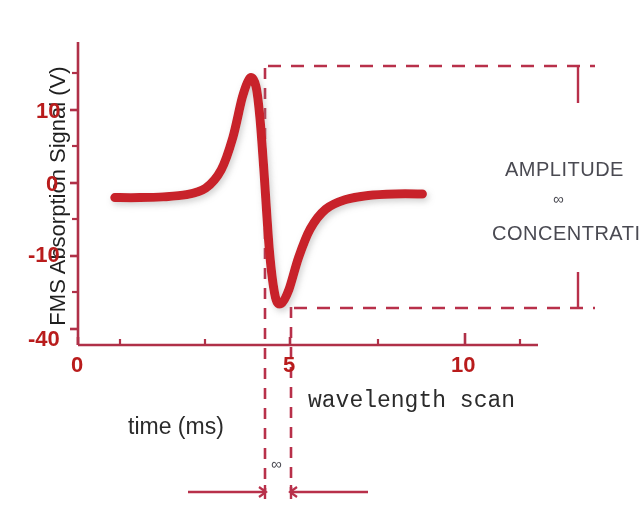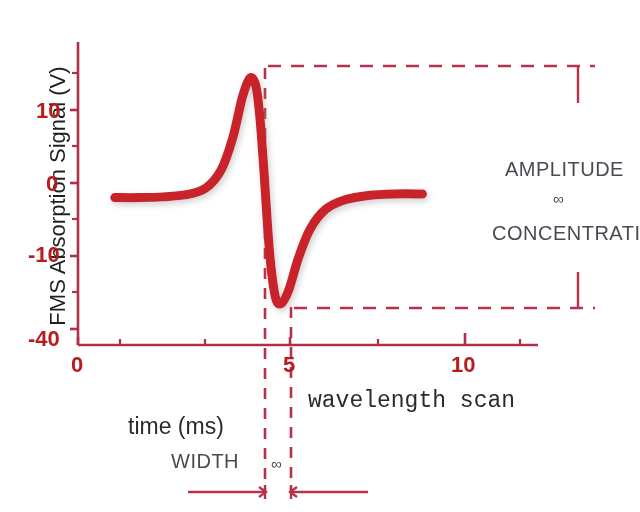--- a/index.html
+++ b/index.html
@@ -100,16 +100,15 @@
   <div class="txt tick-label" style="left:283px;top:352px;">5</div>
   <div class="txt tick-label" style="left:451px;top:352px;">10</div>
 
   <div class="txt axis-title" style="left:128px;top:388px;margin-top:25px;">time (ms)</div>
   <div class="txt axis-title" style="left:308px;top:388px;font-family:Liberation Mono, monospace;">wavelength scan</div>
 
   <div class="txt annot" style="left:505px;top:158px;">AMPLITUDE</div>
   <div class="txt annot-small" style="left:553px;top:190px;">∞</div>
   <div class="txt annot" style="left:492px;top:222px;">CONCENTRATION</div>
 
-  <div class="txt annot" style="left:171px;top:450px;">WIDTH</div>
   <div class="txt annot-small" style="left:271px;top:455px;">∞</div>
 
 </div>
 
 </body></html>

